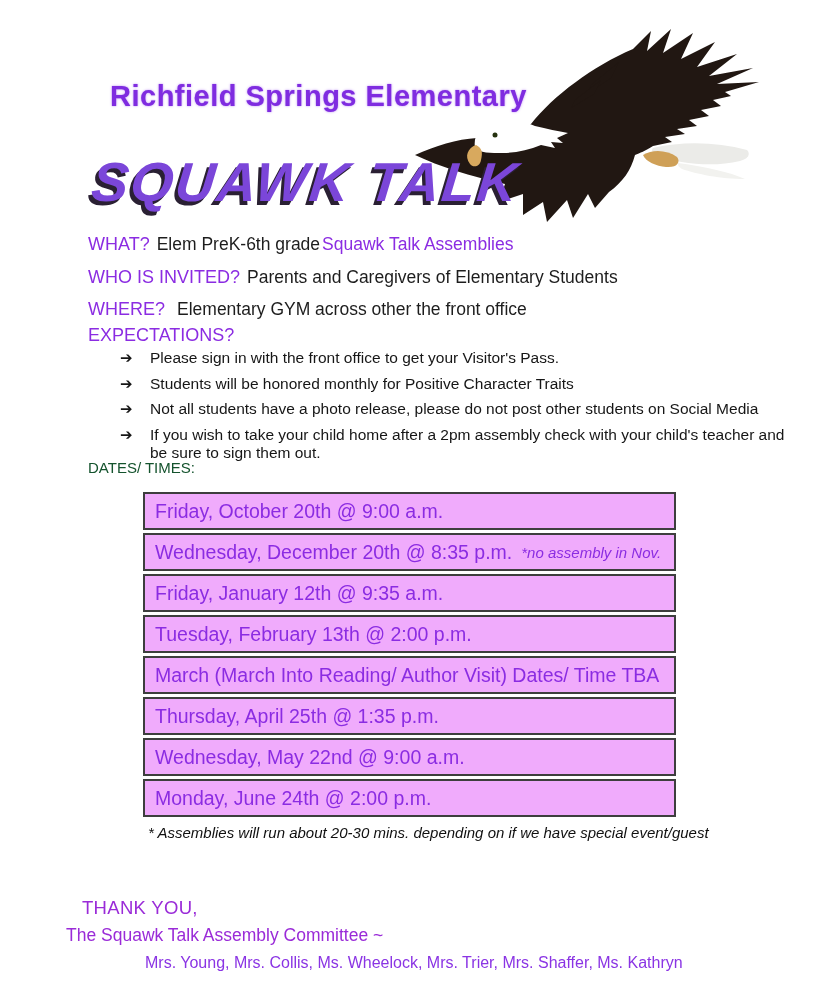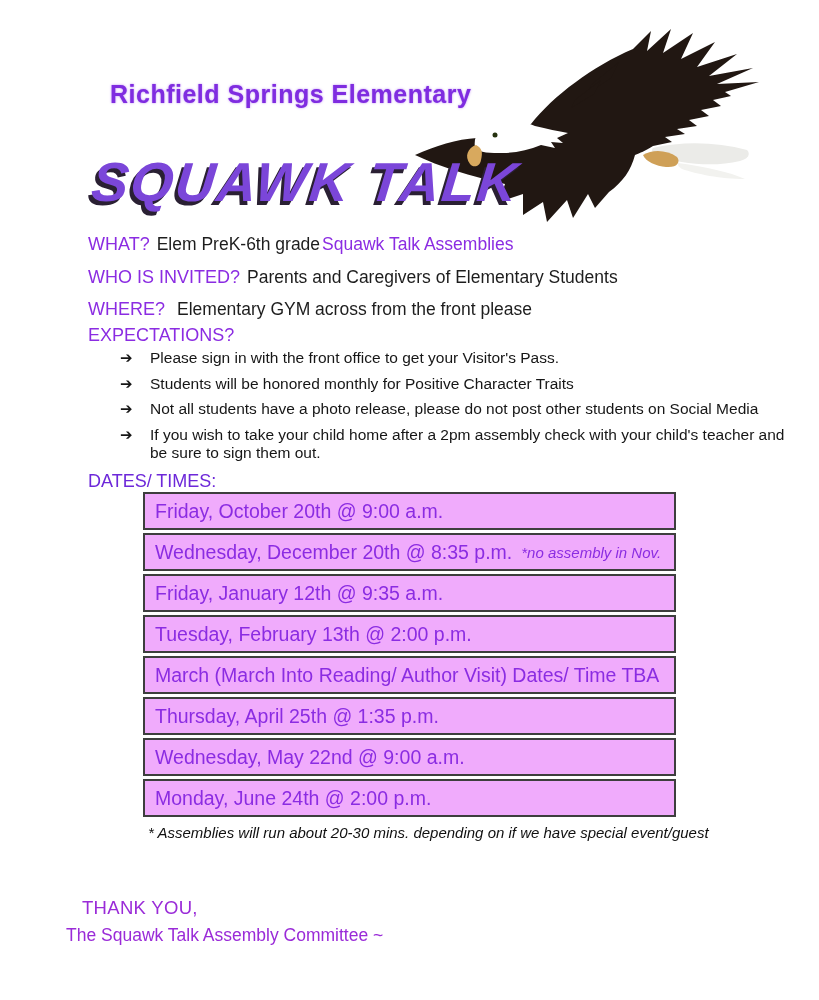--- a/index.html
+++ b/index.html
@@ -8,21 +8,21 @@
     width:819px;height:1000px;
     background:#ffffff;
     font-family:"Liberation Sans","DejaVu Sans",sans-serif;
     overflow:hidden;
     margin:0 auto;
   }
   .abs{position:absolute;}
   
   .school-title{
     left:110px;top:80px;
-    font-size:25px;font-weight:bold;
+    font-size:29px;font-weight:bold;
     color:#7f2ce0;
     letter-spacing:.5px;
     text-shadow:0 0 3px #cfadf7, 0 0 1px #b98ff0;
     z-index:3;white-space:nowrap;
   }
   .flyer-title{
     left:92px;top:150px;
     font-size:55px;font-weight:800;font-style:italic;
     transform:skewX(-6deg);
     letter-spacing:2px;
@@ -39,21 +39,21 @@
   .line-what{top:234px;}
   .line-who{top:267px;}
   .line-where{top:299px;}
   .line-exp{top:325px;}
   
   .bullets{left:120px;top:349px;width:672px;z-index:2;}
   .bullet{display:flex;align-items:flex-start;margin-bottom:7px;}
   .bullet .arrow{width:30px;flex:0 0 30px;color:#161616;font-size:15px;line-height:18px;}
   .bullet .btxt{color:#161616;font-size:15.5px;line-height:18.5px;width:642px;}
   
-  .dates-label{left:88px;top:471px;font-size:18px;color:#6d28d9;z-index:2;}
+  .dates-label{left:88px;top:459px;font-size:15px;color:#14532d;z-index:2;}
   .schedule{left:143px;top:492px;width:533px;z-index:2;}
   .sched-row{
     box-sizing:border-box;height:38px;margin-bottom:3px;
     border:2px solid #3e3e3e;background:#f0abfc;
     display:flex;align-items:center;padding-left:10px;
   }
   .sched-text{color:#8b2ce2;font-size:19.5px;white-space:nowrap;}
   .sched-note{color:#8b2ce2;font-size:15px;font-style:italic;margin-left:9px;white-space:nowrap;}
   
   .footnote{left:148px;font-style:italic;color:#101010;font-size:15px;white-space:nowrap;z-index:2;}
@@ -122,21 +122,21 @@
   <div class="abs school-title">Richfield Springs Elementary</div>
   <div class="abs flyer-title">SQUAWK TALK</div>
 
   <div class="abs info-line line-what">
     <span class="lbl">WHAT?</span><span class="txt">Elem PreK-6th grade</span><span class="hl">Squawk Talk Assemblies</span>
   </div>
   <div class="abs info-line line-who">
     <span class="lbl">WHO IS INVITED?</span><span class="txt">Parents and Caregivers of Elementary Students</span>
   </div>
   <div class="abs info-line line-where">
-    <span class="lbl" style="margin-right:12px;">WHERE?</span><span class="txt">Elementary GYM across from the front please</span>
+    <span class="lbl" style="margin-right:12px;">WHERE?</span><span class="txt">Elementary GYM across other the front office</span>
   </div>
   <div class="abs info-line line-exp">
     <span class="lbl">EXPECTATIONS?</span>
   </div>
 
   <div class="abs bullets">
     <div class="bullet">
       <span class="arrow">➔</span>
       <span class="btxt">Please sign in with the front office to get your Visitor's Pass.</span>
     </div>
@@ -188,14 +188,15 @@
     <div class="sched-row">
       <span class="sched-text">Monday, June 24th @ 2:00 p.m.</span>
         <span class="sched-note"></span>
     </div>
   </div>
 
   <div class="abs footnote fn1">* Assemblies will run about 20-30 mins. depending on if we have special event/guest</div>
 
   <div class="abs thanks">THANK YOU,</div>
   <div class="abs committee">The Squawk Talk Assembly Committee ~</div>
+  <div class="abs names">Mrs. Young, Mrs. Collis, Ms. Wheelock, Mrs. Trier, Mrs. Shaffer, Ms. Kathryn</div>
 
 </div>
 
 </body></html>

